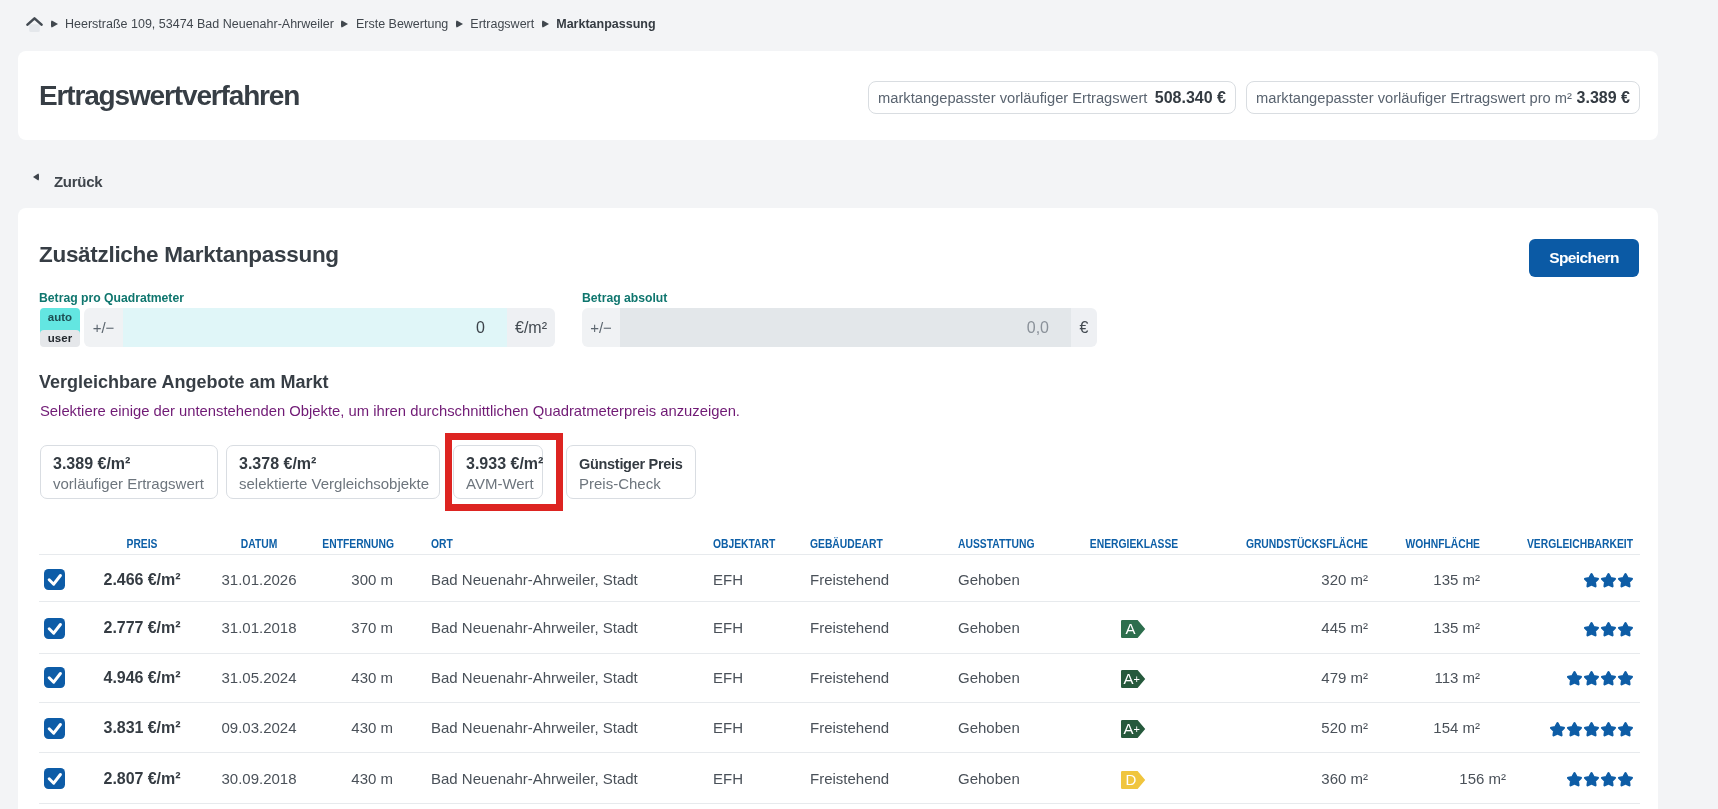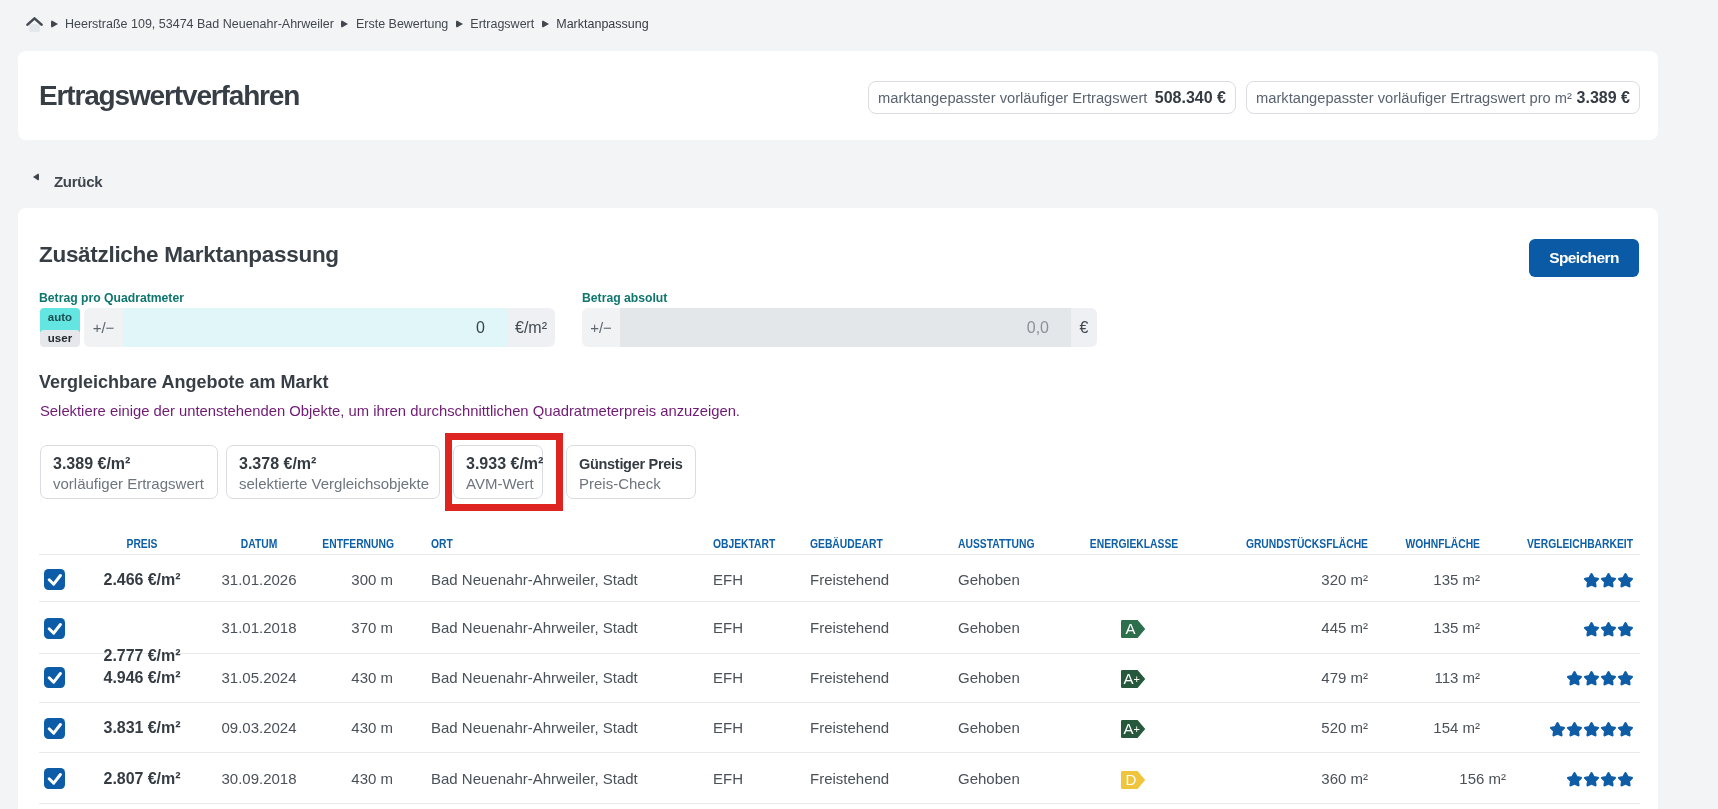--- a/index.html
+++ b/index.html
@@ -5,21 +5,21 @@
 <style>
   * { margin:0; padding:0; box-sizing:border-box; }
   html,body { width:1718px; height:809px; overflow:hidden; }
   body { background:#f3f4f6; font-family:"Liberation Sans", sans-serif; position:relative; }
   .abs { position:absolute; }
   .card { position:absolute; background:#fff; border-radius:8px; }
 
   
   .crumb { position:absolute; left:26px; top:15px; height:17px; display:flex; align-items:center; font-size:12.5px; color:#41474e; }
   .crumb .sep { width:0; height:0; border-left:7px solid #41474e; border-top:4.5px solid transparent; border-bottom:4.5px solid transparent; border-radius:2px; margin:0 7.5px; }
-  .crumb .bold { font-weight:normal; color:#353b42; }
+  .crumb .bold { font-weight:bold; color:#353b42; }
 
   
   .h1 { position:absolute; left:39px; top:80px; font-size:28px; font-weight:bold; color:#373e45; letter-spacing:-1.15px; }
   .pill-val { position:absolute; top:81px; height:33px; border:1px solid #d9dde1; border-radius:8px; font-size:14.7px; color:#5a6470; padding:0 9px; background:#fff; white-space:nowrap; display:flex; align-items:center; justify-content:space-between; }
   .pill-val b { color:#343b42; font-size:16px; }
 
   
   .back { position:absolute; left:33px; top:173px; display:flex; align-items:flex-start; font-size:15px; letter-spacing:-0.3px; font-weight:bold; color:#3f454c; }
   .back .tri { width:0; height:0; border-right:6px solid #3f454c; border-top:4.5px solid transparent; border-bottom:4.5px solid transparent; margin-right:15px; border-radius:2px; }
 
@@ -170,21 +170,21 @@
       </svg>
       <svg width="15" height="15" viewBox="0 0 15 15">
         <path d="M7.50 1.30 L9.53 5.11 L13.78 5.86 L10.78 8.97 L11.38 13.24 L7.50 11.35 L3.62 13.24 L4.22 8.97 L1.22 5.86 L5.47 5.11 Z" fill="#0e5da6" stroke="#0e5da6" stroke-width="2.4" stroke-linejoin="round"></path>
       </svg>
     </div>
     <div class="cbx" style="top:617.5px;">
       <svg width="21" height="21" viewBox="0 0 21 21">
         <path d="M5.2 10.8 L9.7 15.2 L16.4 6.5" fill="none" stroke="#fff" stroke-width="3" stroke-linecap="round" stroke-linejoin="round"></path>
       </svg>
     </div>
-    <div class="cell b" style="left:142px; top:620px; line-height:16px; transform:translate(-50%,0);margin-top:28px;">2.777 €/m²</div>
+    <div class="cell b" style="left:142px; top:620px; line-height:16px; transform:translate(-50%,0);">2.777 €/m²</div>
     <div class="cell" style="left:259px; top:620px; line-height:16px; transform:translate(-50%,0);">31.01.2018</div>
     <div class="cell" style="left:393px; top:620px; line-height:16px; transform:translate(-100%,0);">370 m</div>
     <div class="cell" style="left:431px; top:620px; line-height:16px;">Bad Neuenahr-Ahrweiler, Stadt</div>
     <div class="cell" style="left:713px; top:620px; line-height:16px;">EFH</div>
     <div class="cell" style="left:810px; top:620px; line-height:16px;">Freistehend</div>
     <div class="cell" style="left:958px; top:620px; line-height:16px;">Gehoben</div>
     <div class="abs" style="left:1121px; top:620px;"><svg width="25" height="18" viewBox="0 0 25 18">
         <path d="M1.2 0 H16.6 L24.2 9 L16.6 18 H1.2 A1.2 1.2 0 0 1 0 16.8 V1.2 A1.2 1.2 0 0 1 1.2 0 Z" fill="#2d6e4d"></path>
         <text x="9.5" y="14" font-family="Liberation Sans, sans-serif" font-size="15" fill="#fff" text-anchor="middle">A</text>
       </svg></div>

